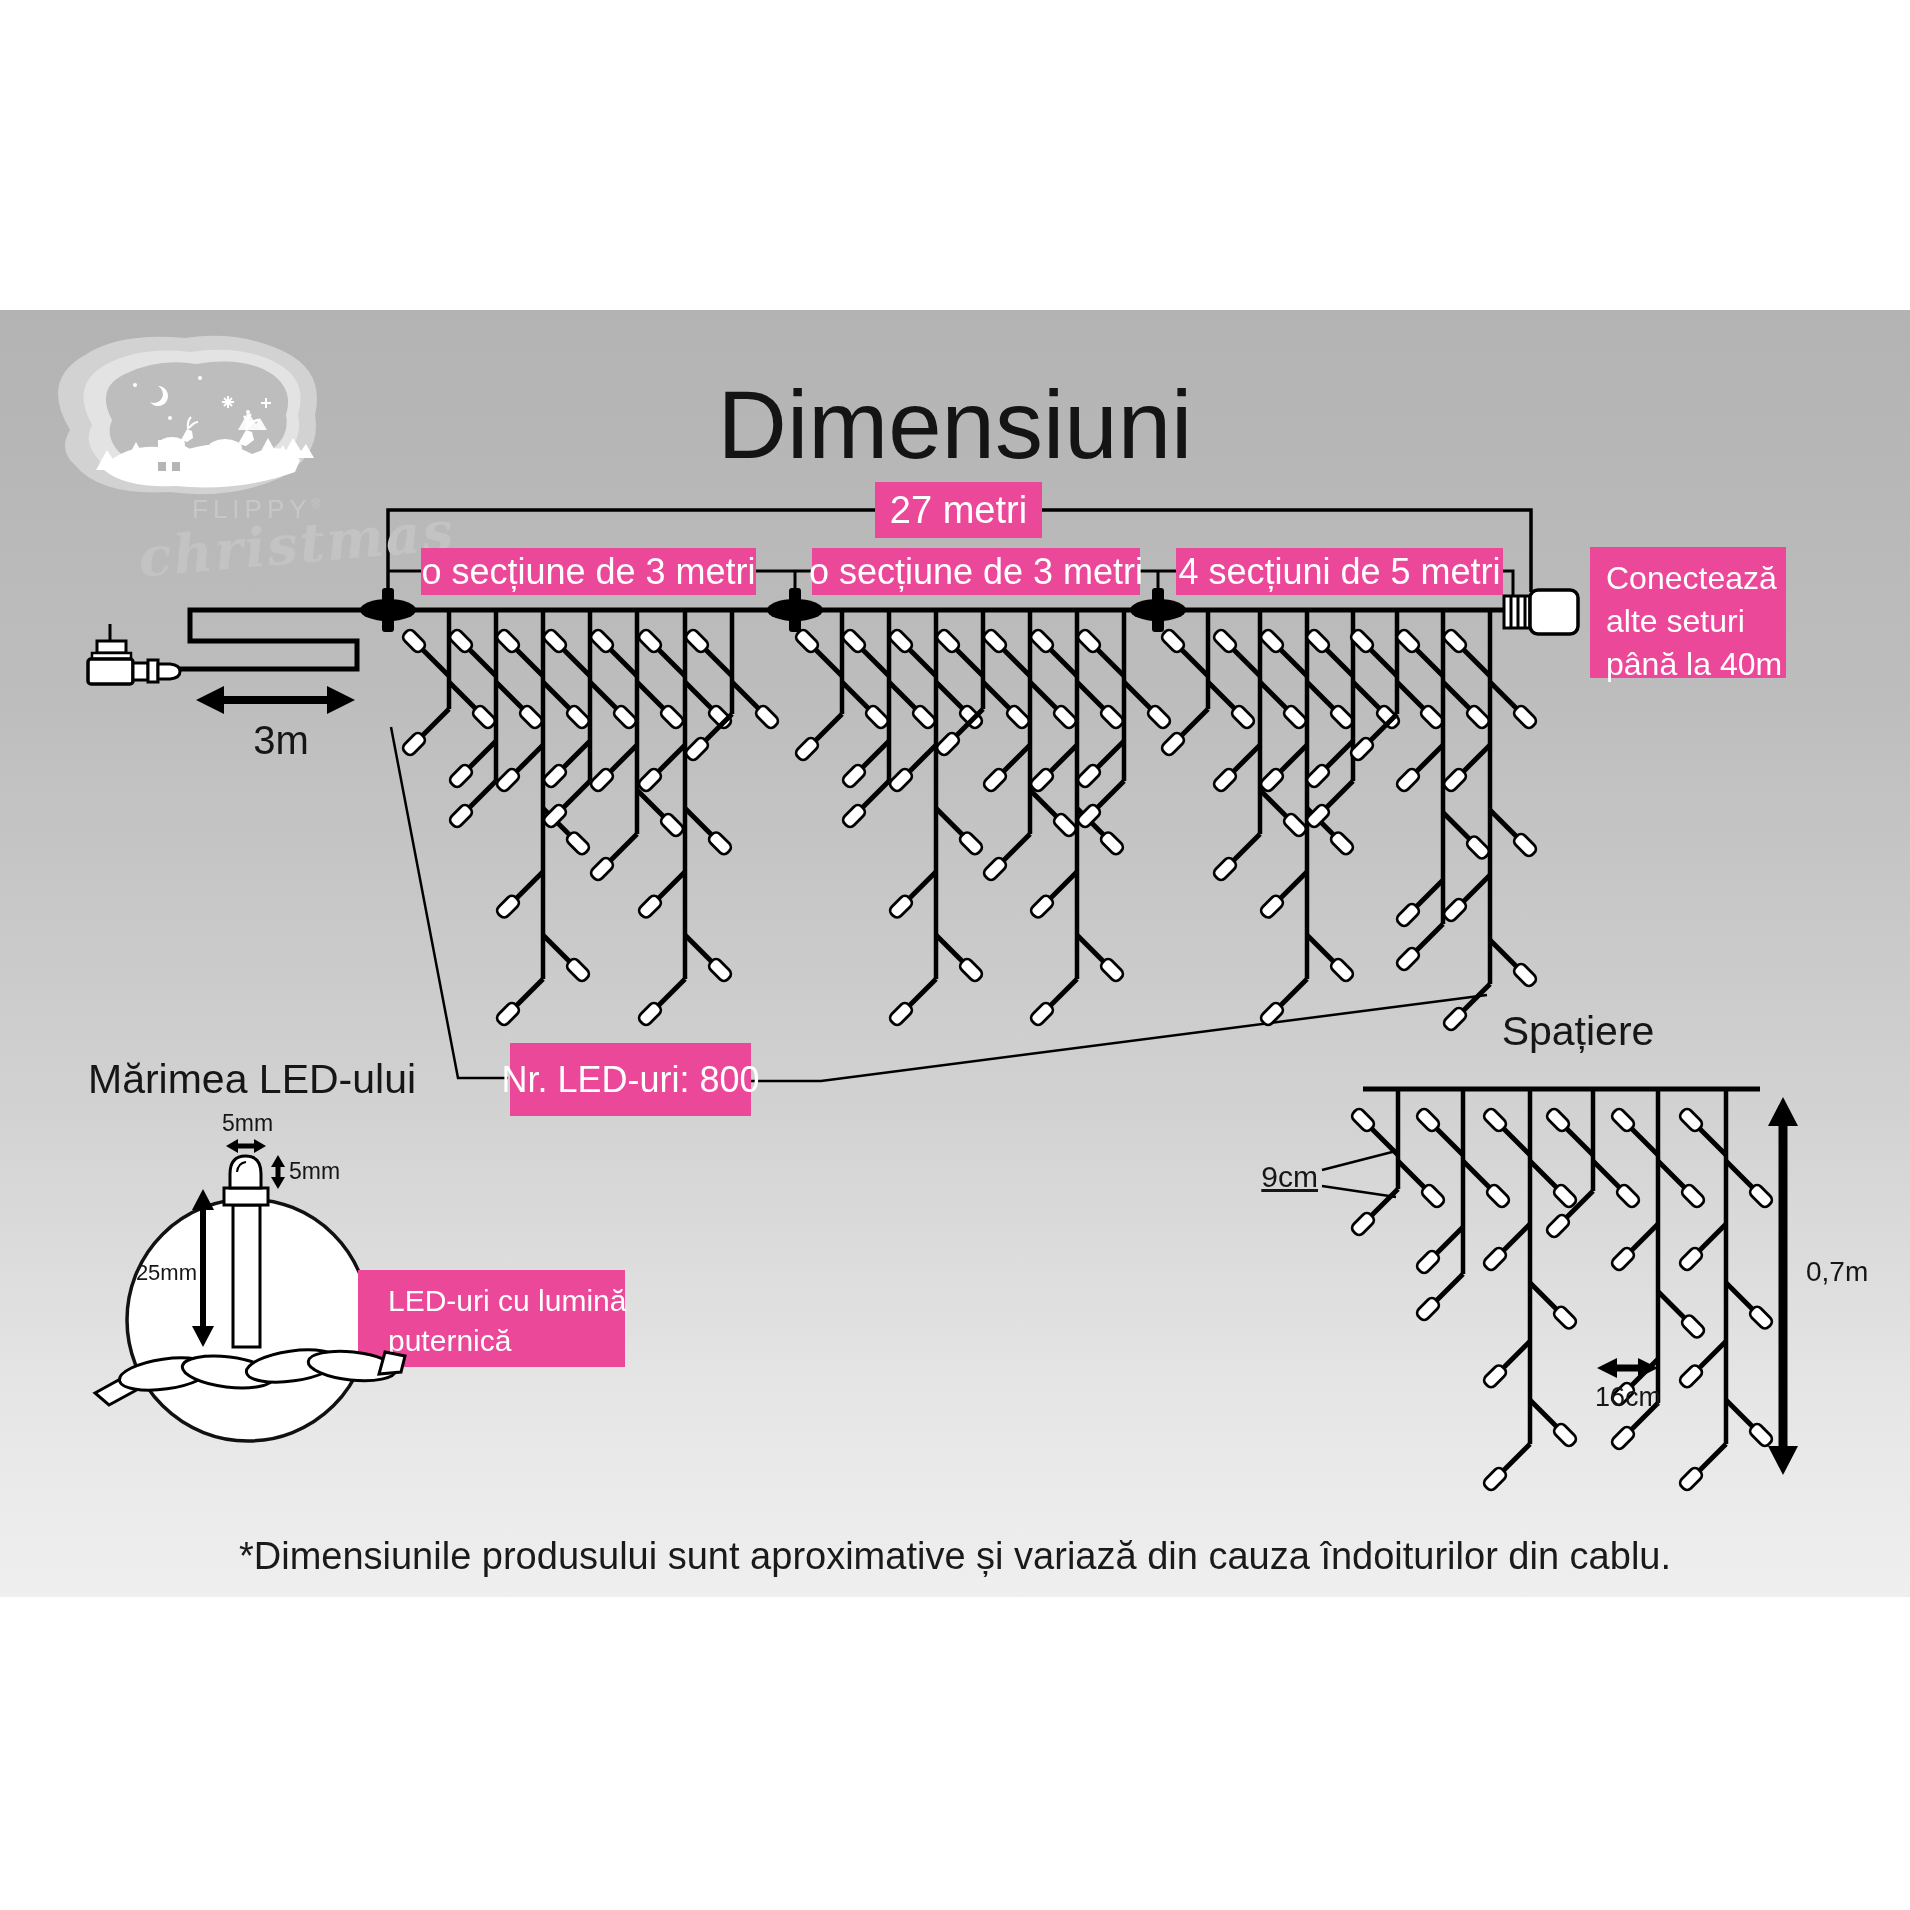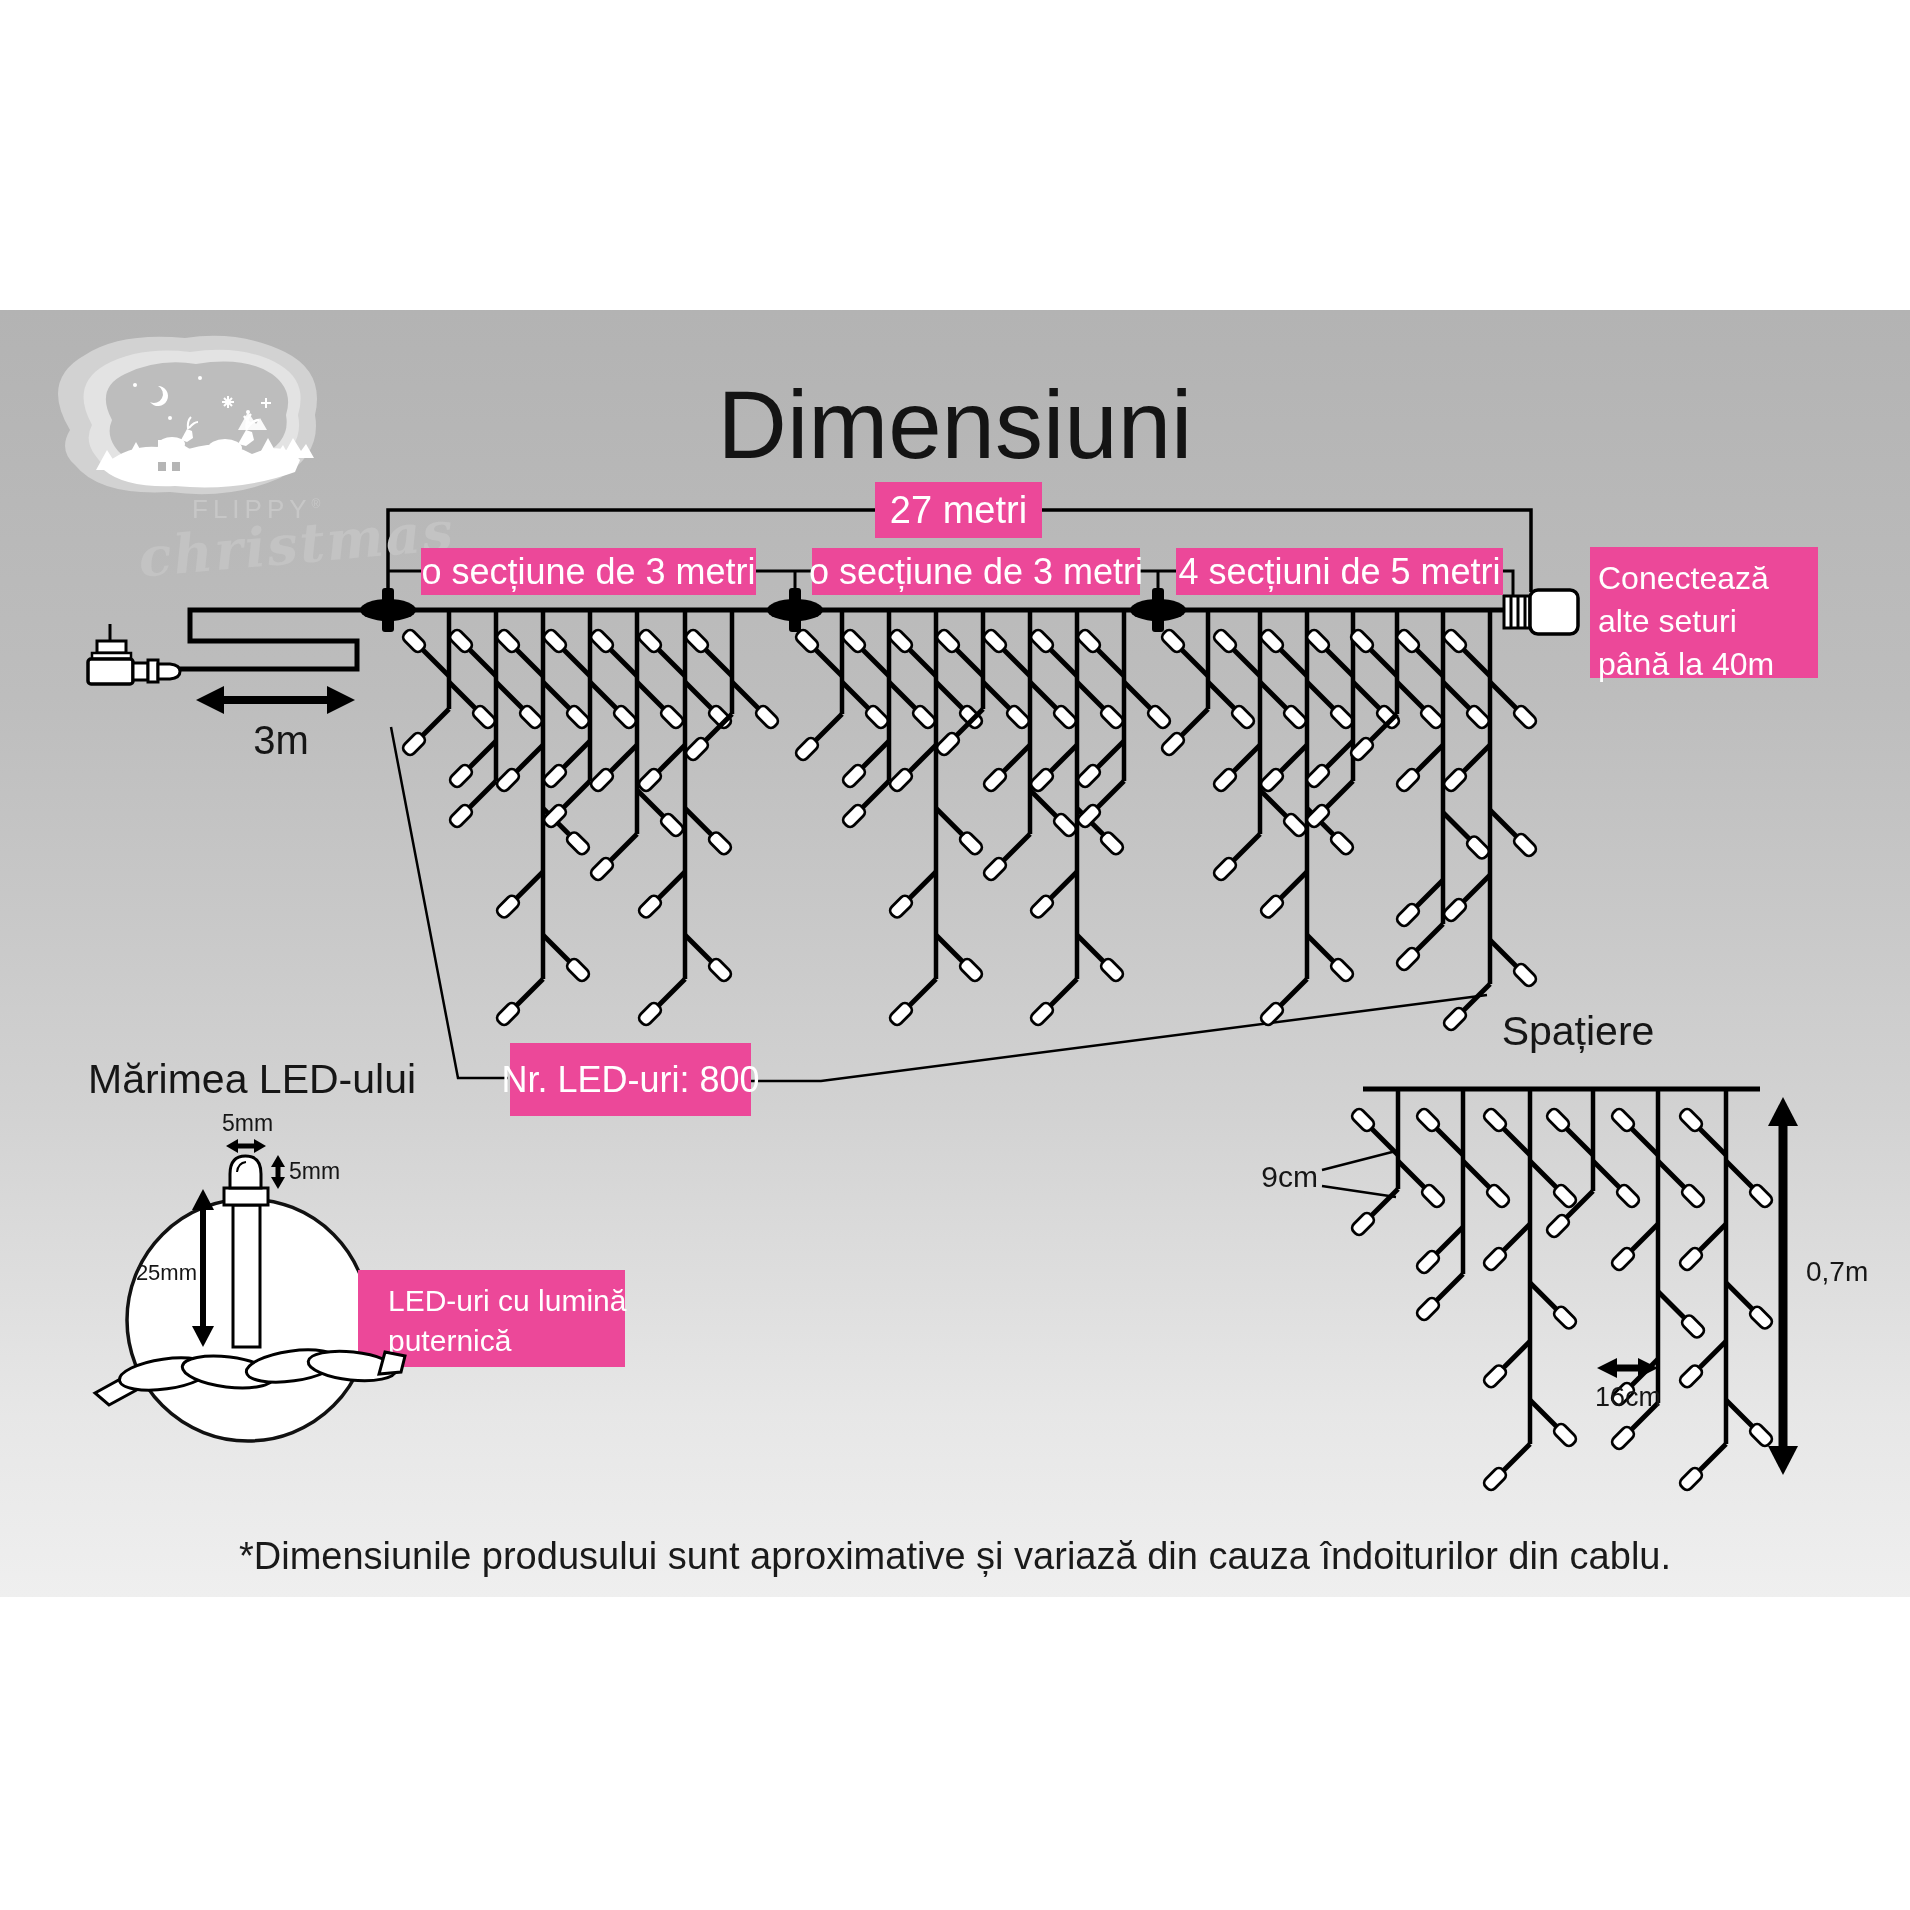--- a/index.html
+++ b/index.html
@@ -10,32 +10,32 @@
   svg.layer{position:absolute;left:0;top:0;z-index:1;}
   .lbl{position:absolute;z-index:2;white-space:nowrap;}
   .blackbox{position:absolute;z-index:2;background:#ec4899;color:#ffffff;
             display:flex;align-items:center;justify-content:center;white-space:nowrap;}
   .title{left:0;right:0;top:370px;text-align:center;font-size:96px;color:#141414;}
   .box-27m{left:875px;top:482px;width:167px;height:56px;font-size:38px;}
   .sec{top:548px;height:47px;font-size:36px;}
   .sec1{left:421px;width:335px;}
   .sec2{left:812px;width:328px;}
   .sec3{left:1176px;width:327px;}
-  .connectbox{left:1590px;top:547px;width:228px;height:131px;display:block;
-              font-size:32px;line-height:43px;padding:10px 0 0 8px;box-sizing:border-box;}
+  .connectbox{left:1590px;top:547px;width:196px;height:131px;display:block;
+              font-size:32px;line-height:43px;padding:10px 0 0 16px;box-sizing:border-box;}
   .nrled{left:510px;top:1043px;width:241px;height:73px;font-size:36px;}
   .ledinfo{left:358px;top:1270px;width:267px;height:97px;display:block;
            font-size:30px;line-height:40px;padding:11px 0 0 30px;box-sizing:border-box;}
   .lbl-3m{left:226px;top:718px;width:110px;text-align:center;font-size:40px;}
   .marimea{left:88px;top:1056px;font-size:41px;}
   .mm-top{left:215px;top:1110px;width:65px;text-align:center;font-size:23px;}
   .mm-right{left:289px;top:1158px;font-size:23px;}
   .mm-25{left:128px;top:1260px;width:69px;text-align:right;font-size:22px;}
   .spatiere{left:1478px;top:1008px;width:200px;text-align:center;font-size:41px;}
-  .cm9{left:1238px;top:1160px;width:80px;text-align:right;font-size:30px;}
+  .cm9{left:1238px;top:1160px;width:80px;text-align:right;font-size:30px;text-decoration:underline;}
   .cm16{left:1588px;top:1382px;width:80px;text-align:center;font-size:27px;}
   .m07{left:1806px;top:1256px;font-size:28px;}
   .footer{left:0;right:0;top:1522px;text-align:center;font-size:38px;color:#1a1a1a;margin-top:13px;}
   .flippy{left:192px;top:494px;font-size:26px;letter-spacing:5px;color:#c7c7c7;}
   .flippy sup{font-size:12px;letter-spacing:0;}
   .xmas{left:138px;top:512px;font-size:54px;color:#c3c3c3;
         font-family:"DejaVu Serif",serif;font-style:italic;font-weight:bold;
         transform:rotate(-5deg);letter-spacing:2px;}
   svg.rope{position:absolute;left:0;top:0;z-index:3;}
 </style>

